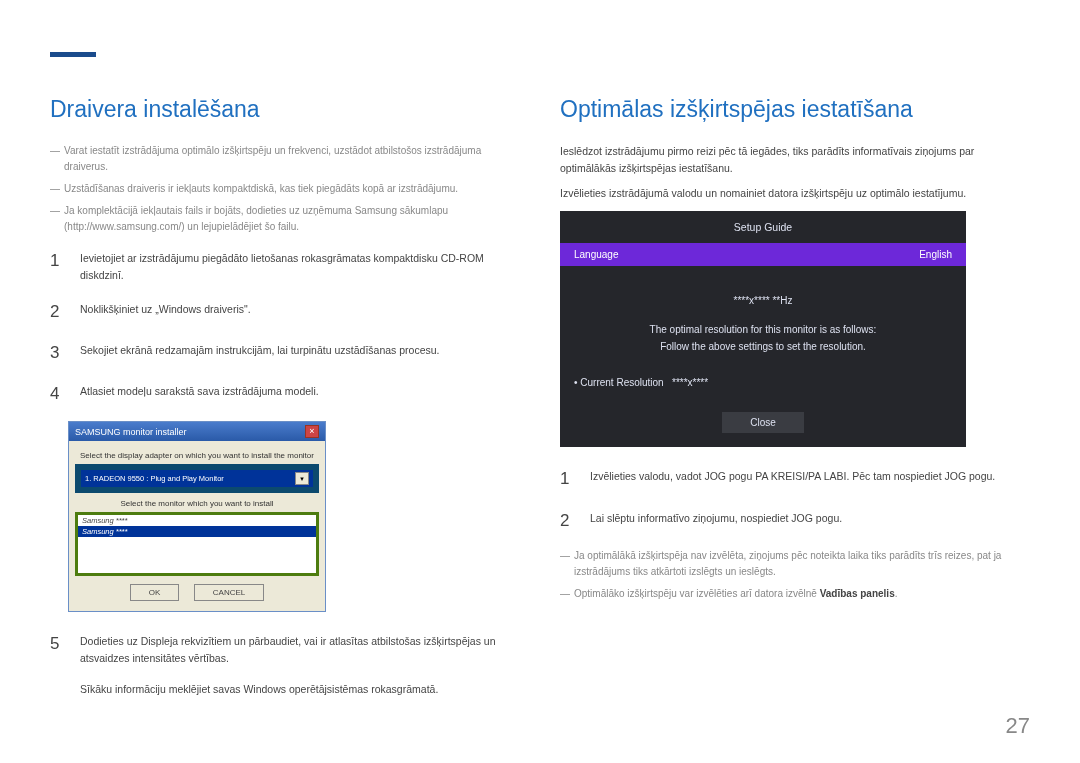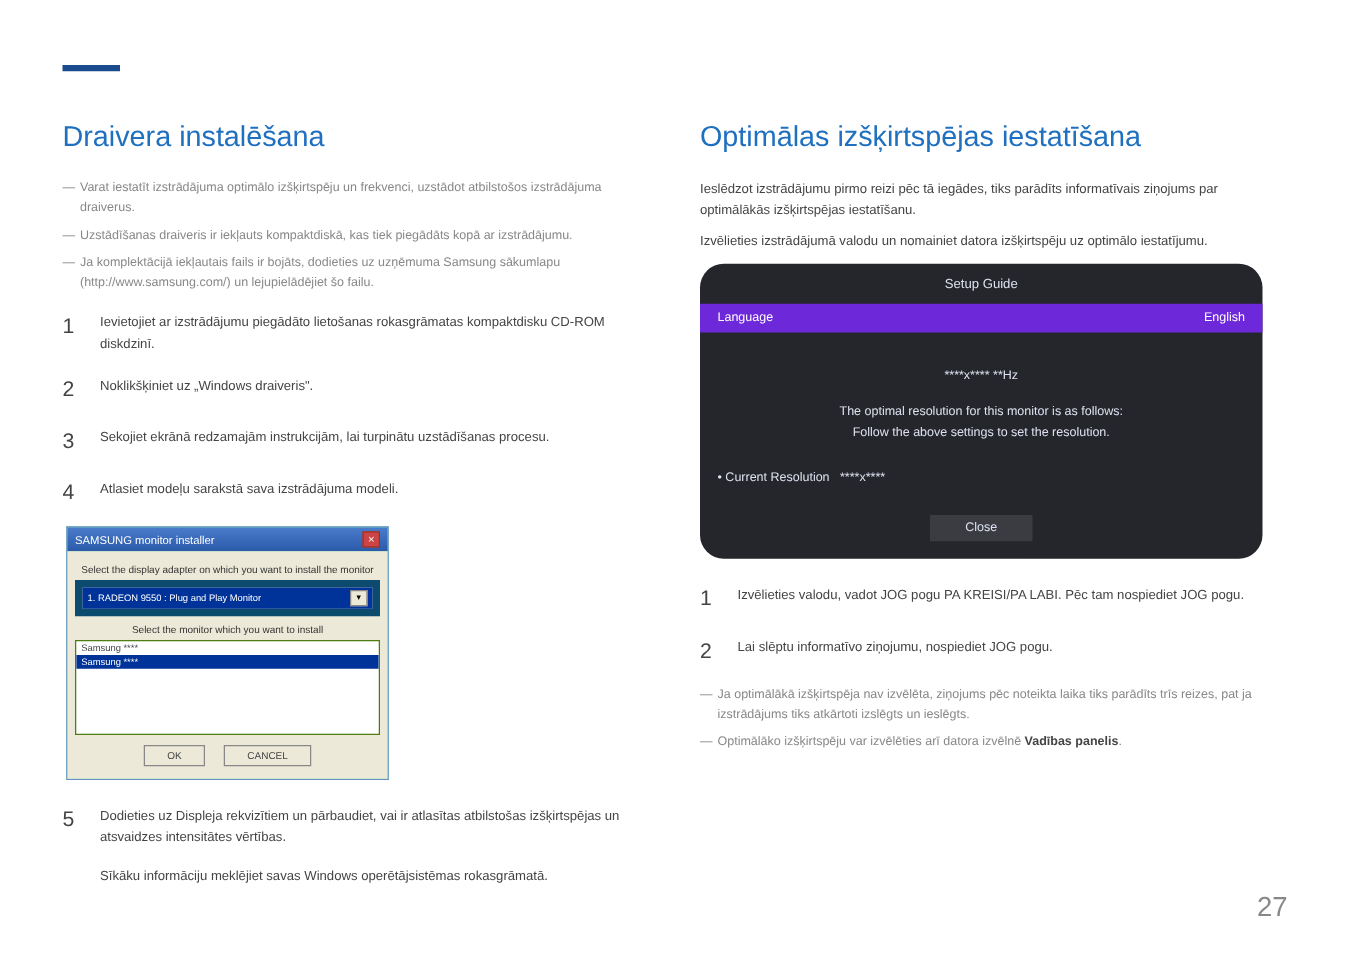--- a/index.html
+++ b/index.html
@@ -8,34 +8,34 @@
   .col { flex: 1; min-width: 0; }
   .topbar { position: absolute; left: 50px; top: 52px; width: 46px; height: 5px; background: #1a4b8c; }
   h1.section-title { font-weight: 400; font-size: 23px; margin-top: 36px; margin-bottom: 20px; color: #2070c0; }
   .note { font-size: 10px; color: #888; line-height: 1.6; margin-bottom: 6px; padding-left: 14px; position: relative; }
   .note::before { content: "―"; position: absolute; left: 0; top: 0; color: #888; font-size: 10px; }
   .steps { margin-top: 12px; }
   .step { display: flex; gap: 16px; margin-bottom: 14px; font-size: 10.5px; line-height: 1.6; color: #444; }
   .step .num { font-size: 17px; color: #444; font-weight: 400; width: 14px; flex-shrink: 0; }
   .step .body { padding-top: 3px; flex:1; }
   .footnote { font-size: 10.5px; color: #444; margin-left: 30px; margin-top: 10px; line-height:1.6; }
-  .win { width: 258px; border: 1px solid #6a8fc7; background: #86efac; margin-left: 3px; margin-top: 6px; margin-bottom: 18px; font-size: 9px; }
+  .win { width: 258px; border: 1px solid #6a8fc7; background: #0f766e; margin-left: 18px; margin-top: 6px; margin-bottom: 18px; font-size: 9px; }
   .win-title { background: linear-gradient(#4a7ccc,#2a5aa8); color: #fff; padding: 3px 6px; display: flex; justify-content: space-between; align-items: center; }
   .win-title .x { background: #c44; width: 14px; height: 13px; border: 1px solid #932; text-align: center; line-height: 11px; font-size: 9px; color: #fff; }
   .win-body { padding: 6px; background: #ece9d8; }
   .win-body .lbl { text-align: center; font-size: 8px; color: #333; margin: 4px 0; }
   .win-body .sel { border: 6px solid #0c4a6e; background: #fff; margin-bottom: 6px; }
   .win-body .sel-hl { background: #003399; color: #fff; padding: 2px 4px; font-size: 7.5px; display:flex; justify-content:space-between; align-items:center;}
   .win-body .sel-hl .tri { width: 14px; height: 13px; background:#ece9d8; border:1px solid #888; color:#000; text-align:center; line-height:11px; font-size:7px;}
-  .win-body .list { border: 1px solid #4d7c0f; background: #fff; height: 76px; overflow: hidden; }
+  .win-body .list { border: 3px solid #4d7c0f; background: #fff; height: 64px; overflow: hidden; font-style: italic; }
   .win-body .list div { font-size: 7.5px; padding: 1px 4px; }
   .win-body .list .li-hl { background: #003399; color: #fff; }
   .win-btns { text-align: center; padding: 8px 0 4px 0; }
   .win-btns span { display: inline-block; border: 1px solid #888; background: #ece9d8; font-size: 8px; padding: 3px 18px; margin: 0 6px; }
-  .osd { width: 450px; background: #25262b; color: #d0d2d8; font-size: 10px; margin: 10px 0 18px 0; border-radius: 19px; }
+  .osd { width: 406px; background: #25262b; color: #d0d2d8; font-size: 10px; margin: 10px 0 18px 0; }
   .osd .osd-title { text-align: center; padding: 10px 0; font-size: 10.5px; color:#dde1f0; }
   .osd .lang { background: #6d28d9; color: #fff; display: flex; justify-content: space-between; padding: 6px 14px; font-size: 10px; }
   .osd .msg { text-align: center; padding: 14px 40px; line-height: 1.7; font-size:10px; color:#dde1f0;}
   .osd .cur { padding: 8px 14px; font-size: 10px; color:#dde1f0;}
   .osd .close { text-align: center; padding: 16px 0 14px 0; }
   .osd .close span { background: #3a3c42; padding: 5px 28px; display: inline-block; font-size:10px; color:#dde1f0;}
   .pagenum { position: absolute; right: 50px; bottom: 24px; font-size: 22px; color: #888; font-weight: 300; }
   strong.b { color:#444; font-weight:bold; }
 </style>
 </head>

